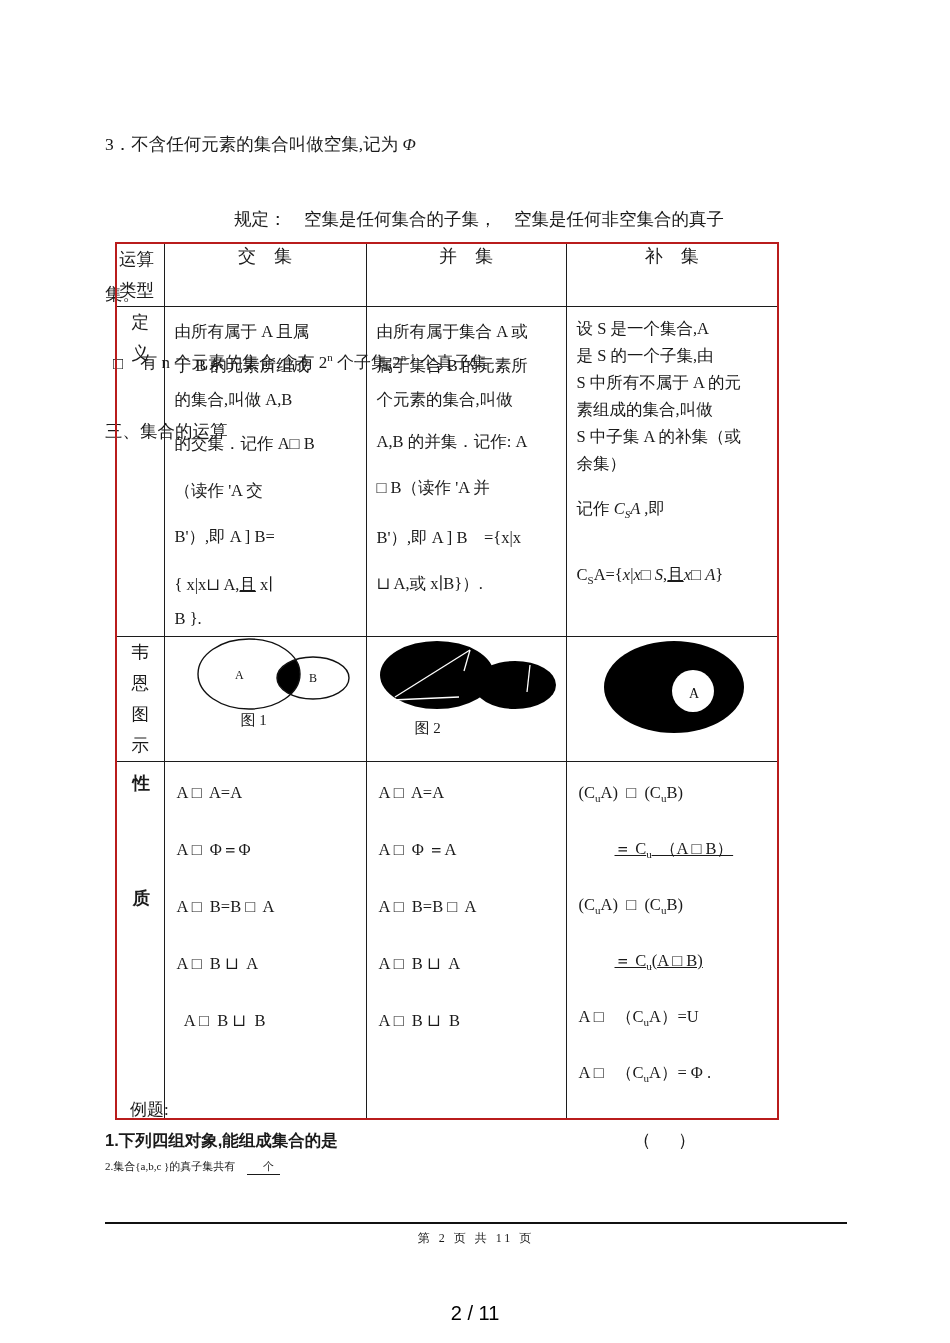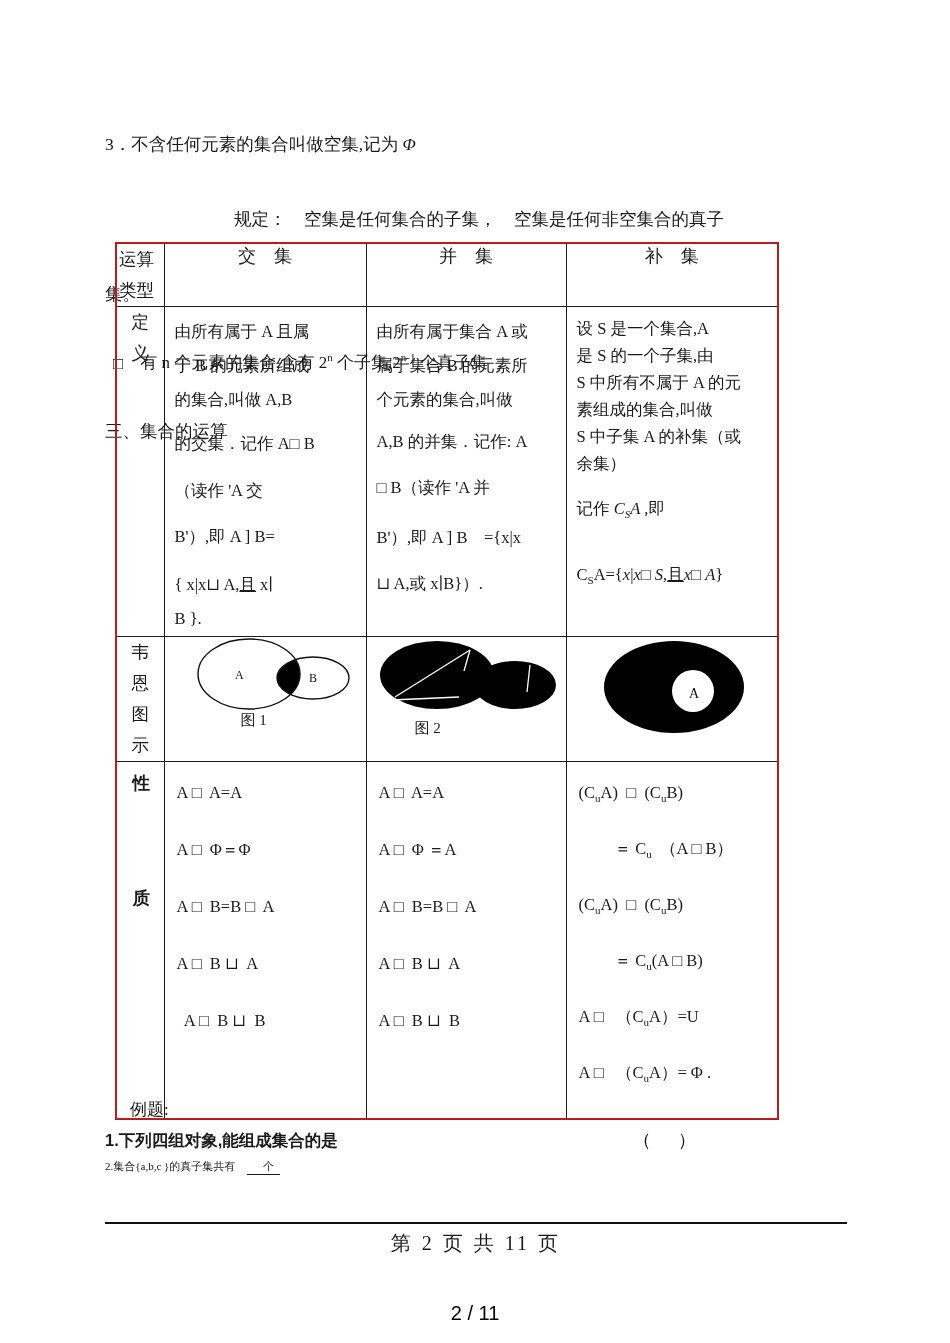--- a/index.html
+++ b/index.html
@@ -47,37 +47,37 @@
   .bu-cell .m7 { margin-top:18px; } .bu-cell .m8 { margin-top:33px; }
 
   .venn-lbl div { line-height:37px; text-align:center; font-size:17.5px; }
   .venn-box { position:relative; width:100%; height:100%; }
   .venn-box svg { position:absolute; left:0; top:0; }
   .fig-cap { position:absolute; font-size:15px; white-space:pre; }
 
   .propcell { padding:20px 4px 0 12px; font-size:16.5px; }
   .pl { white-space:pre; height:57px; line-height:22px; }
   .bu-props .pl { height:56px; }
-  .ind { padding-left:36px; }
+  .ind { padding-left:36px;text-decoration:underline; }
   .props-lbl { font-family:"Liberation Sans","DejaVu Sans",sans-serif; font-weight:bold; font-size:18.5px; }
   .props-lbl .p1 { margin-top:6px; text-align:center; }
   .props-lbl .p2 { margin-top:84px; text-align:center; }
 
   
   .examples { position:absolute; left:105px; top:1098px; width:748px; font-size:17px; }
   .ex-heading { margin-left:25px; height:32px; white-space:pre; }
   .ex-q1 { position:relative; height:29px; font-family:"Liberation Sans","DejaVu Sans",sans-serif; font-weight:bold; font-size:16.5px; white-space:pre; }
   .ex-q1 .parens { position:absolute; left:528px; top:-2px; font-weight:normal; font-family:"Liberation Serif","DejaVu Serif",serif; font-size:18px; letter-spacing:6px; }
   .ex-opts { margin-left:10px; height:30px; font-size:16.5px; white-space:pre; }
   .ex-q2 { height:30px; white-space:pre; font-size:11px; }
   .blank { display:inline-block; border-bottom:1.5px solid #1a1a1a; margin-left:12px; padding:0 6px 0 2px; }
 
   
   .rule { position:absolute; left:105px; top:1222px; width:742px; border-top:2.5px solid #111; }
-  .footer-text { position:absolute; left:105px; top:1230px; width:742px; text-align:center; font-size:20px; letter-spacing:3px; white-space:pre; }
+  .footer-text { position:absolute; left:105px; top:1230px; width:742px; text-align:center; font-size:12px; letter-spacing:3px; white-space:pre; }
   .pageno { position:absolute; left:0; top:1302px; width:950px; text-align:center; font-family:"Liberation Sans","DejaVu Sans",sans-serif; font-size:20px; color:#000; }
 </style>
 </head>
 <body>
 
 <div class="page">
 
   <div class="intro">
     <div class="ln l1"><span>3．不含任何元素的集合叫做空集,记为 </span><span class="it">Φ</span></div>
     <div class="ln l2">规定：    空集是任何集合的子集，    空集是任何非空集合的真子</div>

